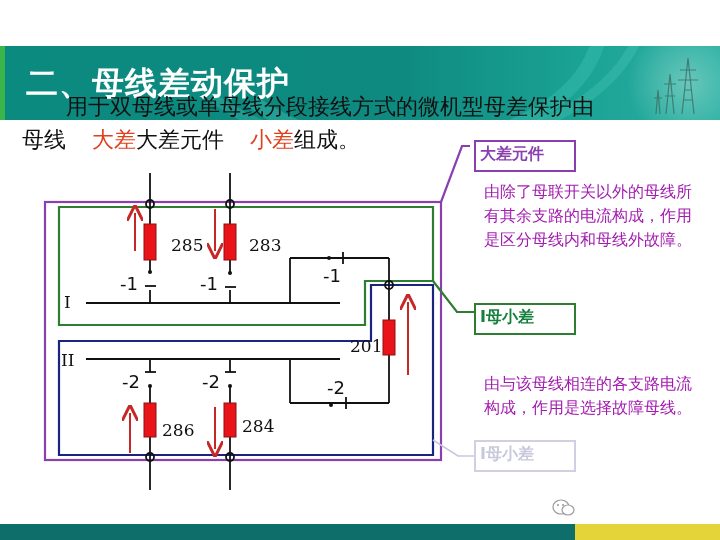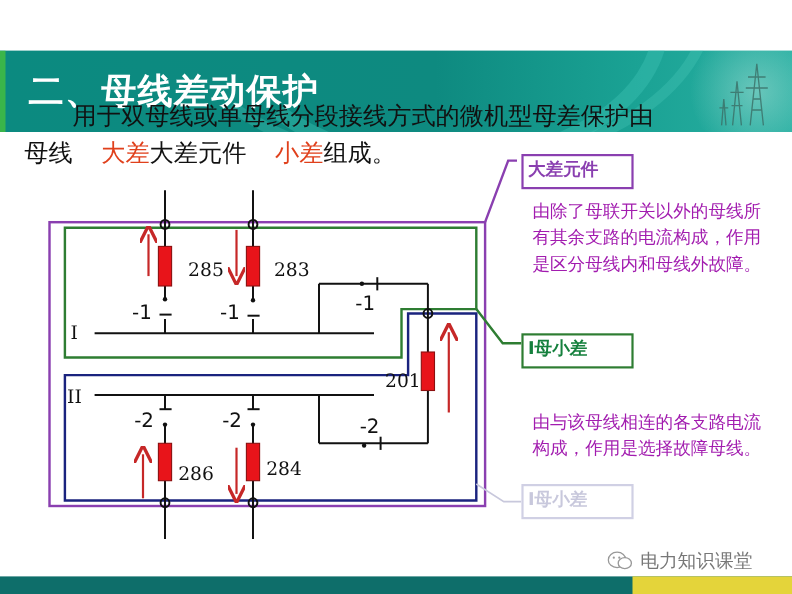--- a/index.html
+++ b/index.html
@@ -163,18 +163,17 @@
   <span>Ⅰ母小差</span>
 </div>
 
 <div class="watermark">
   <svg width="24" height="20" viewBox="0 0 24 20">
     <ellipse cx="9" cy="9" rx="8" ry="7" fill="none" stroke="#999" stroke-width="1.2"></ellipse>
     <ellipse cx="16" cy="12" rx="6" ry="5" fill="#fff" stroke="#999" stroke-width="1.2"></ellipse>
     <circle cx="6" cy="7" r="1" fill="#999"></circle>
       <circle cx="11" cy="7" r="1" fill="#999"></circle>
   </svg>
-  <span>电力知识课堂</span>
 </div>
 
 <div class="footer">
   <div class="yellow"></div>
 </div>
 
 </body></html>

